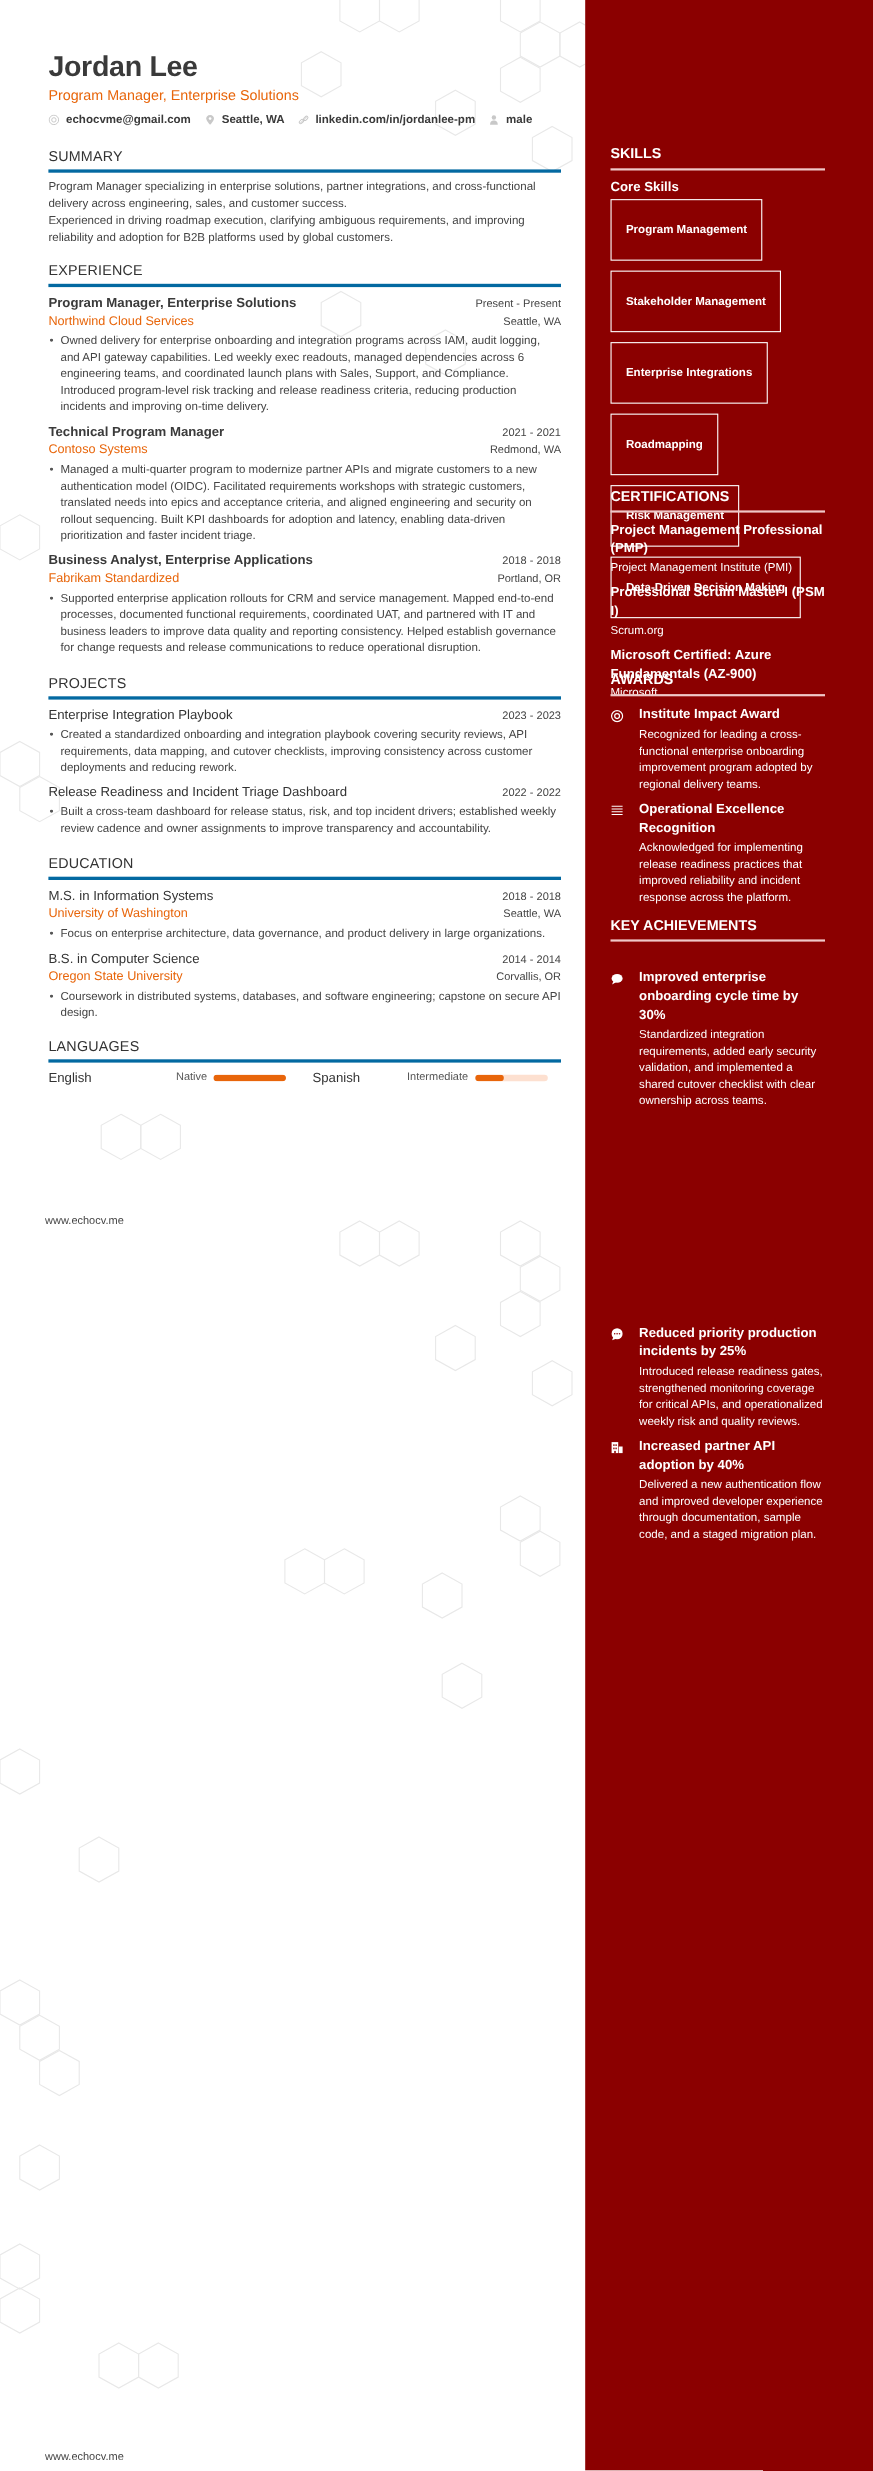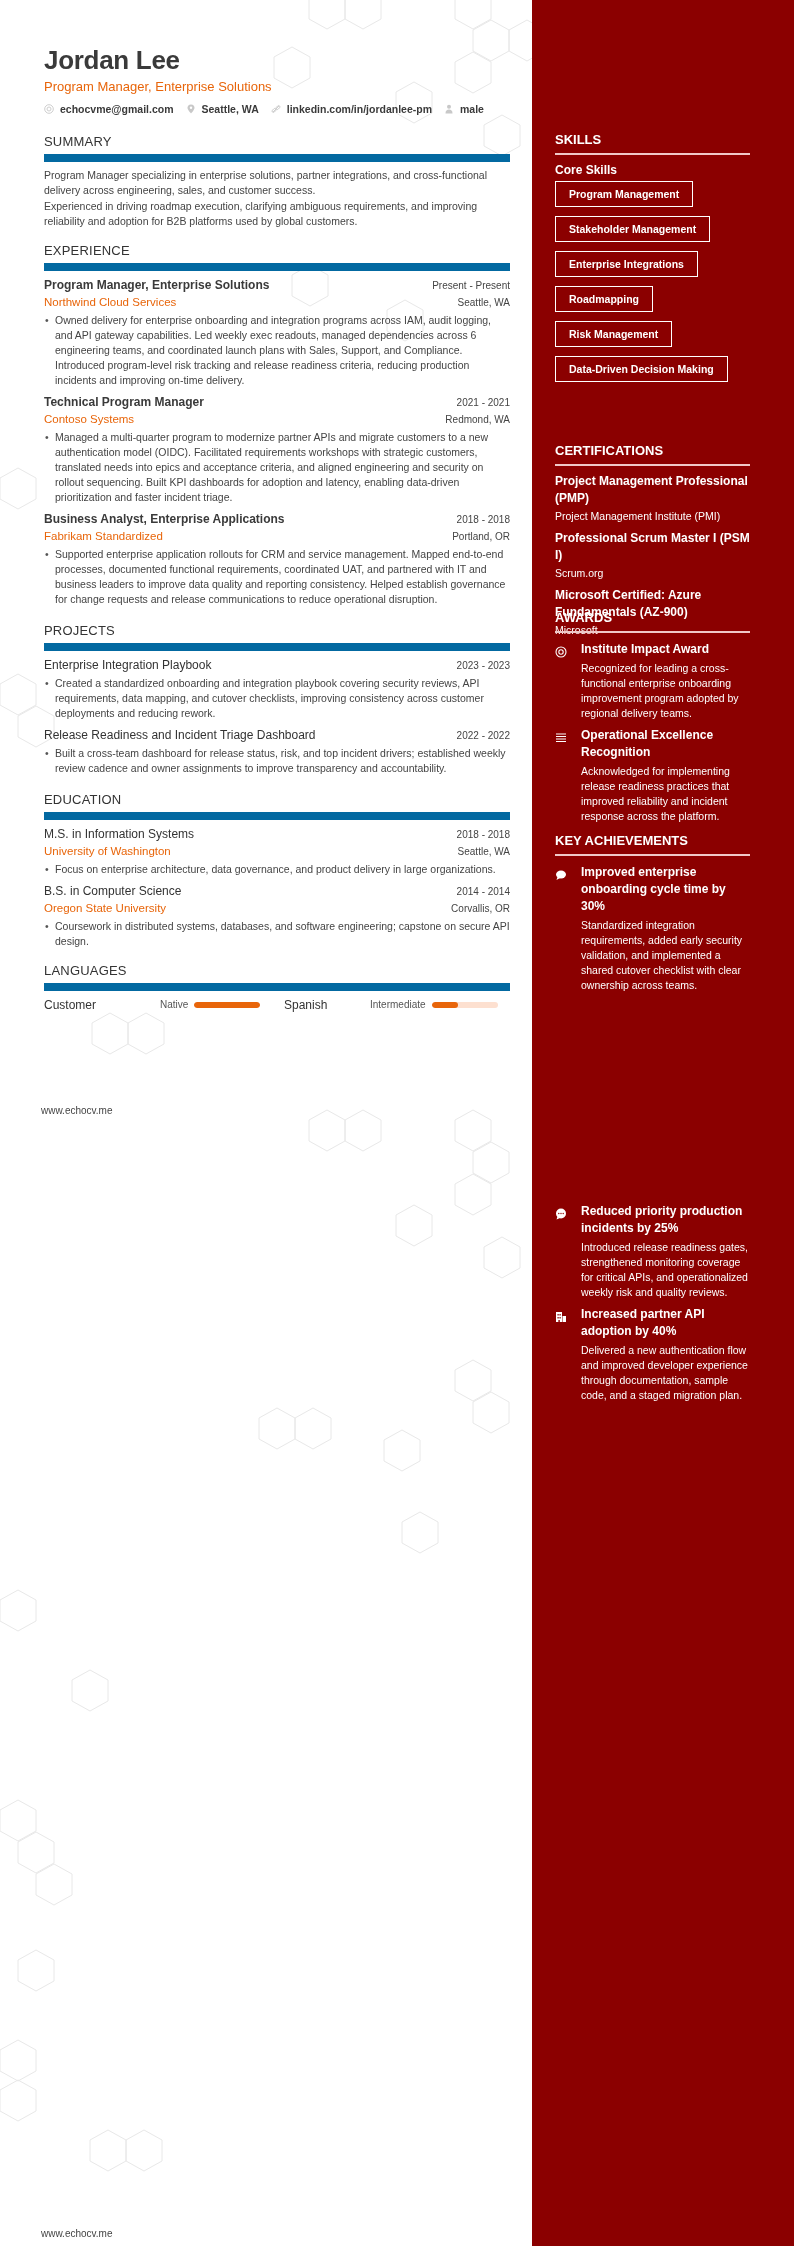--- a/index.html
+++ b/index.html
@@ -10,21 +10,21 @@
   .sidebar-bg { position: absolute; left: 532px; top: 0; width: 262px; height: 2246px; background: #8b0000; z-index: 0; }
 
   .main { position: absolute; left: 44px; top: 44px; width: 466px; z-index: 1; }
   .name { font-size: 26px; font-weight: bold; color: #3a3a3a; letter-spacing: -0.3px; line-height: 32px; }
   .title { font-size: 13px; color: #e8650a; margin-top: 2px; line-height: 18px; }
   .contacts { display: flex; align-items: flex-end; font-size: 10.5px; font-weight: bold; color: #3a3a3a; margin-top: 6px; line-height: 14px; }
   .contact { display: flex; align-items: center; margin-right: 12px; }
   .contact svg { width: 10px; height: 10px; margin-right: 6px; }
 
   .section { margin-top: 14px; }
-  .section-title { font-size: 13px; color: #333; letter-spacing: 0.2px; line-height: 16px; padding-bottom: 4px; border-bottom: 8px solid #0369a1; margin-bottom: 6px; }
+  .section-title { font-size: 13px; color: #333; letter-spacing: 0.2px; line-height: 16px; padding-bottom: 4px; border-bottom: 3px solid #0369a1; margin-bottom: 6px; }
   .summary p { font-size: 10.5px; line-height: 15px; color: #444; }
 
   .entry { margin-bottom: 6px; }
   .row { display: flex; justify-content: space-between; align-items: baseline; }
   .entry-title { font-size: 12px; font-weight: bold; color: #3a3a3a; line-height: 17px; }
   .entry-title.light { font-weight: normal; color: #333; }
   .date { font-size: 10px; color: #444; }
   .org { font-size: 11.5px; color: #e8650a; line-height: 17px; }
   .loc { font-size: 10px; color: #444; }
   ul.bullets { list-style: none; margin-top: 2px; }
@@ -36,21 +36,21 @@
   .lang-level { font-size: 10px; color: #555; margin-right: 6px; }
   .bar { width: 66px; height: 6px; border-radius: 3px; background: #fde0d0; position: relative; overflow: hidden; }
   .bar-fill { position: absolute; left: 0; top: 0; height: 6px; border-radius: 3px; background: #e8650a; }
   .lang-block { display: flex; align-items: center; }
 
   .footer { position: absolute; left: 41px; font-size: 10px; color: #444; z-index: 1; }
 
   .side { position: absolute; left: 555px; width: 195px; color: #ffffff; z-index: 1; }
   .side-title { font-size: 13px; font-weight: bold; line-height: 16px; padding-bottom: 5px; border-bottom: 2px solid #f0c8c8; margin-bottom: 6px; }
   .side-sub { font-size: 12px; font-weight: bold; margin-bottom: 4px; }
-  .skill { display: inline-block; border: 1px solid #ffffff; font-size: 10.5px; font-weight: bold; padding: 6px 13px; margin-bottom: 9px; line-height: 12px; }
+  .skill { display: inline-block; border: 1px solid #ffffff; font-size: 10.5px; font-weight: bold; padding: 21px 13px; margin-bottom: 9px; line-height: 12px; }
   .skill-wrap { display: block; }
   .cert-name { font-size: 12px; font-weight: bold; line-height: 17px; }
   .cert-issuer { font-size: 10.5px; line-height: 15px; margin-top: 2px; margin-bottom: 6px; }
   .aw { display: flex; margin-bottom: 6px; }
   .aw-icon { width: 26px; flex: none; padding-top: 3px; }
   .aw-icon svg { width: 12px; height: 12px; }
   .aw-title { font-size: 12px; font-weight: bold; line-height: 17px; }
   .aw-desc { font-size: 10.5px; line-height: 15px; margin-top: 3px; }
 </style>
 </head>
@@ -239,21 +239,21 @@
       <ul class="bullets">
           <li>Coursework in distributed systems, databases, and software engineering; capstone on secure API design.</li>
         </ul>
     </div>
   </div>
 
   <div class="section" style="margin-top:14px;">
     <div class="section-title">LANGUAGES</div>
     <div class="lang-row">
       <div class="lang-block" style="width:240px;">
-        <span class="lang-name">Customer</span>
+        <span class="lang-name">English</span>
         <span class="lang-level">Native</span>
         <div class="bar">
             <div class="bar-fill" style="width:100%;"></div>
           </div>
       </div>
       <div class="lang-block">
         <span class="lang-name" style="width:86px;">Spanish</span>
         <span class="lang-level">Intermediate</span>
         <div class="bar">
             <div class="bar-fill" style="width:40%;"></div>
@@ -316,21 +316,21 @@
         </svg></div>
     <div>
       <div class="aw-title">Operational Excellence Recognition</div>
       <div class="aw-desc">Acknowledged for implementing release readiness practices that improved reliability and incident response across the platform.</div>
     </div>
   </div>
 </div>
 
 <div class="side" style="top:833px;">
   <div class="side-title">KEY ACHIEVEMENTS</div>
-  <div class="aw" style="margin-top:8px;">
+  <div class="aw" style="margin-top:24px;">
     <div class="aw-icon"><svg viewBox="0 0 12 12">
           <ellipse cx="6" cy="5.5" rx="5" ry="4" fill="#fff"></ellipse>
           <path d="M2.5 8 L1.5 11 L5 9 Z" fill="#fff"></path>
         </svg></div>
     <div>
       <div class="aw-title">Improved enterprise onboarding cycle time by 30%</div>
       <div class="aw-desc">Standardized integration requirements, added early security validation, and implemented a shared cutover checklist with clear ownership across teams.</div>
     </div>
   </div>
 </div>

